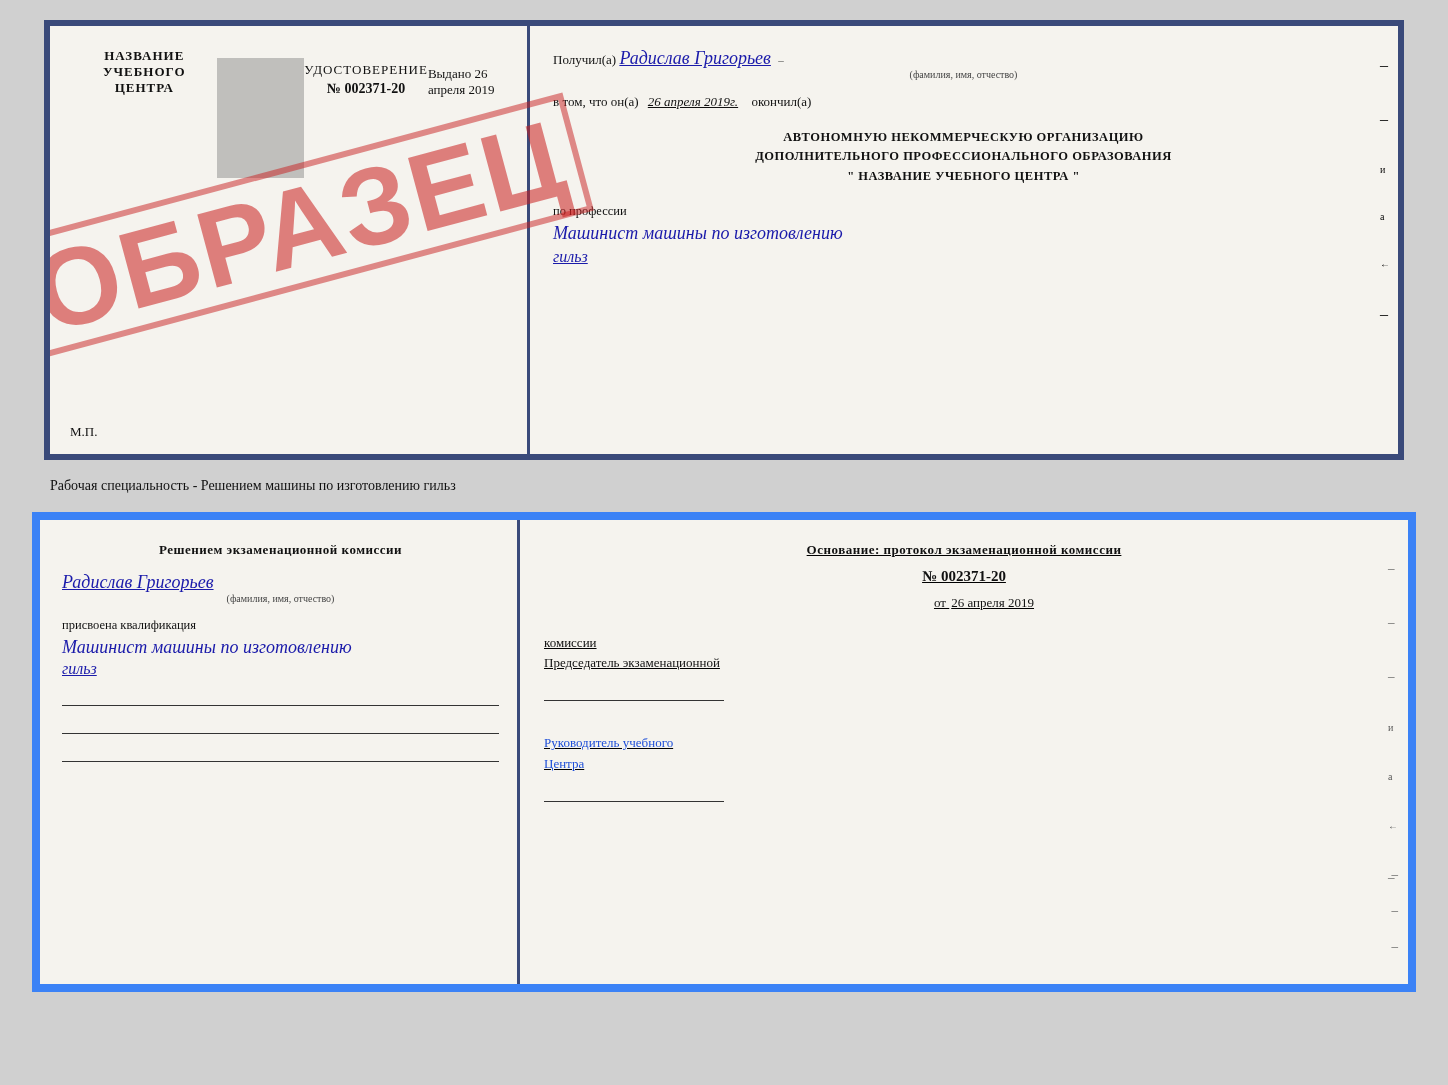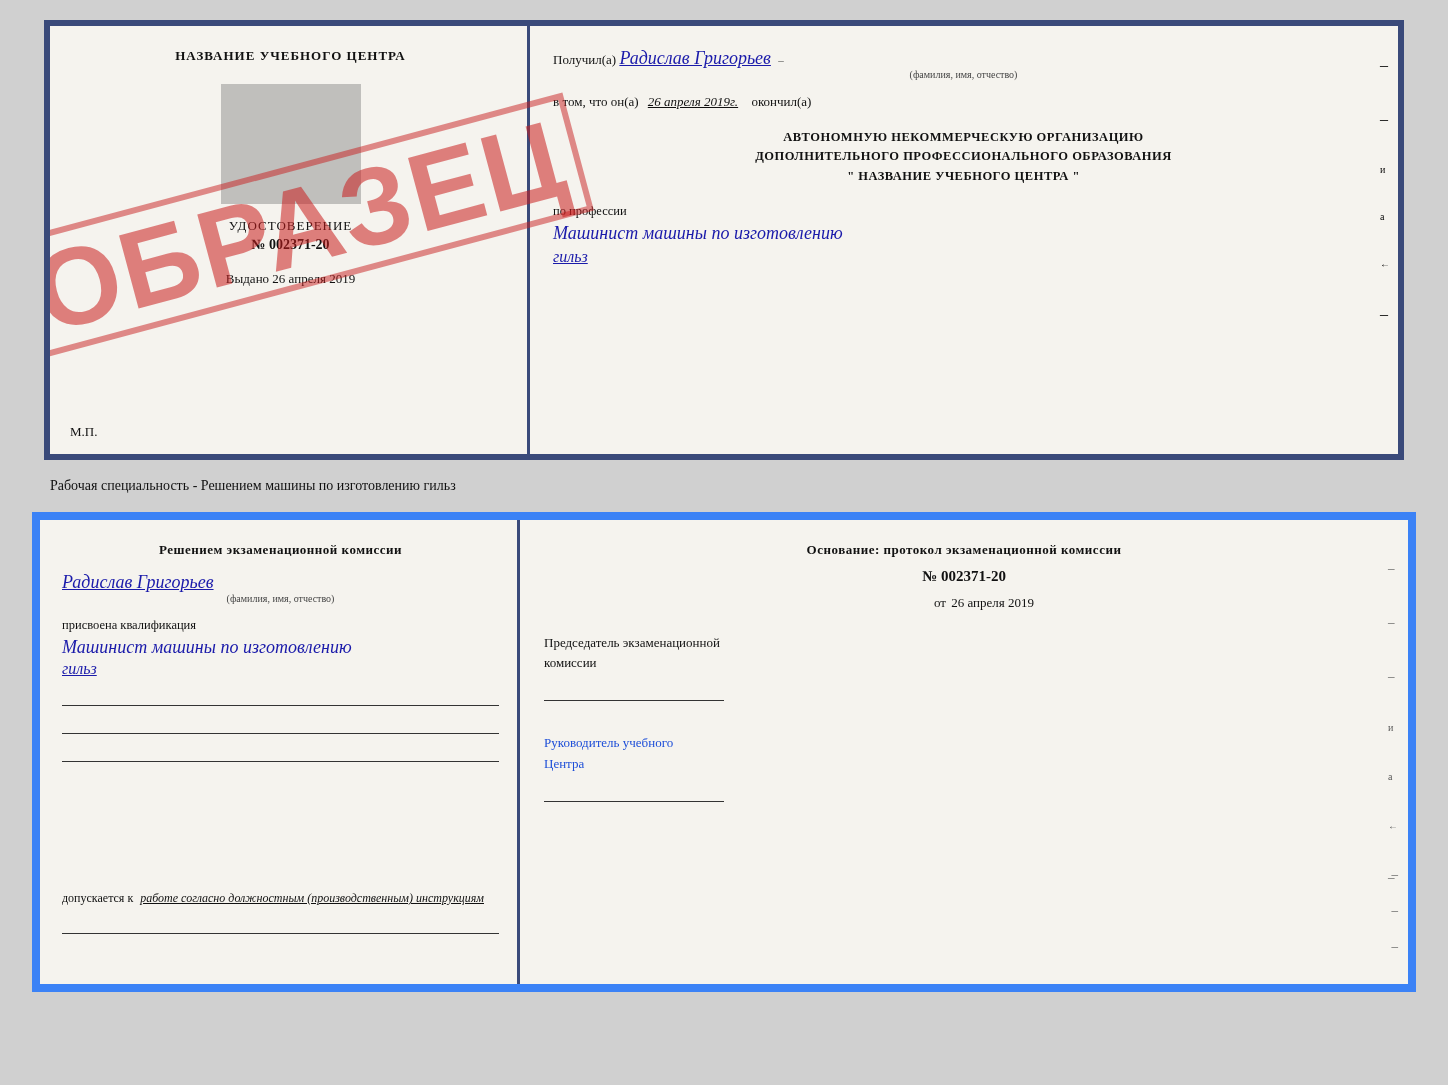--- a/index.html
+++ b/index.html
@@ -25,22 +25,21 @@
       position: relative;
       overflow: hidden;
     }
 
     .cert-left {
       width: 480px;
       border-right: 3px solid #3a4a7a;
       padding: 22px 18px 18px 22px;
       position: relative;
       display: flex;
-      flex-direction: column;
-      align-items: center;
+      align-items: flex-start;
     }
 
     .cert-right {
       flex: 1;
       padding: 22px 24px 18px 23px;
       position: relative;
     }
 
     .title-center {
       font-size: 13px;
@@ -199,20 +198,21 @@
       width: 480px;
       border-right: 3px solid #3a4a7a;
       padding: 22px 18px 18px 22px;
       position: relative;
     }
 
     .cert-bottom-right {
       flex: 1;
       padding: 22px 24px 18px 24px;
       position: relative;
+      text-decoration: underline;
     }
 
     .resheniem-text {
       font-size: 13px;
       font-weight: bold;
       letter-spacing: 0.5px;
       text-align: center;
       color: #111;
       margin-bottom: 14px;
     }
@@ -428,40 +428,35 @@
 
     <div>
       <span class="bottom-profession">Машинист машины по изготовлению</span>
       <span class="bottom-profession" style="font-size:16px; text-decoration:underline;">гильз</span>
     </div>
 
     <div class="underline-row"></div>
     <div class="underline-row"></div>
     <div class="underline-row"></div>
 
-    <div class="dopuskaetsya-block">
-      <span>допускается к</span>
-      <span class="dopuskaetsya-italic" style="margin-left:4px;">работе согласно должностным (производственным) инструкциям</span>
-      <div class="underline-row"></div>
-    </div>
   </div>
 
   <div class="cert-bottom-right">
     <div class="osnovanie-text">Основание: протокол экзаменационной  комиссии</div>
 
     <div class="bottom-num">№  002371-20</div>
 
     <div class="bottom-ot">
       <span>от</span>
       <span style="margin-left:2px;">26 апреля 2019</span>
     </div>
 
     <div class="predsedatel-block">
+      <div>комиссии</div>
       <div>Председатель экзаменационной</div>
-      <div>комиссии</div>
       <div class="podpis-line"></div>
     </div>
 
     <div class="rukovoditel-block">
       <div>Руководитель учебного</div>
       <div>Центра</div>
       <div class="podpis-line"></div>
     </div>
 
     <div class="right-dashes-bottom">

